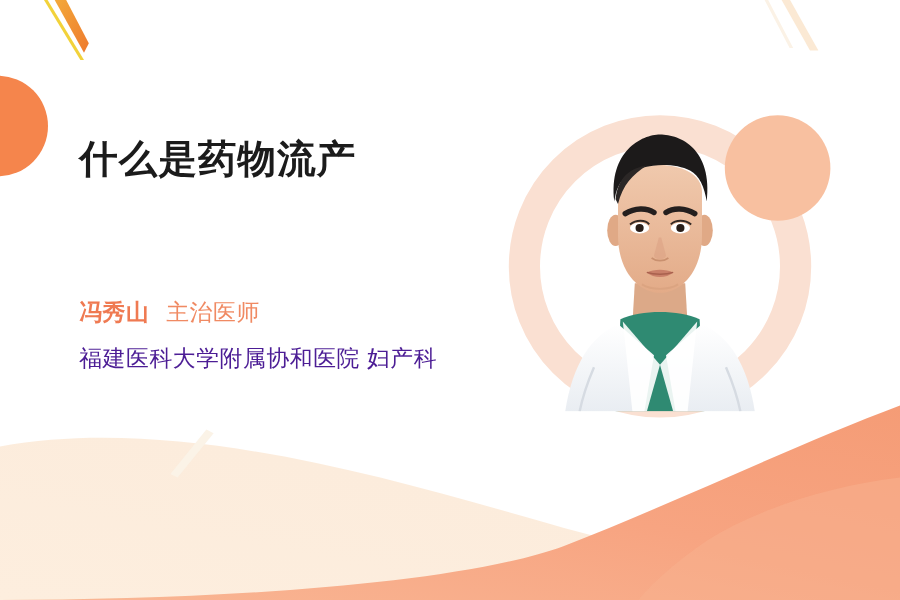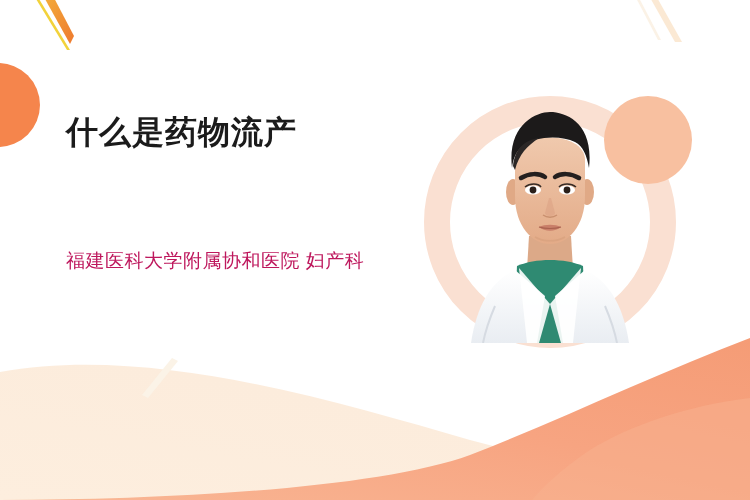--- a/index.html
+++ b/index.html
@@ -76,21 +76,21 @@
   .doctor-title {
     font-size: 19px;
     font-weight: 400;
     color: #f08a63;
     letter-spacing: 0.5px;
     margin-left: 14px;
   }
   .doctor-line2 {
     font-size: 19px;
     font-weight: 400;
-    color: #be185d;
+    color: #4c1d95;
     letter-spacing: 0.5px;
     white-space: nowrap;
   }
 </style>
 </head>
 <body>
 
 <div class="card">
 
   <svg class="bg-layer" viewBox="0 0 750 500">
@@ -232,16 +232,20 @@
         <path d="M 80 139 C 88 144 102 144 110 139" stroke="#d69e7c" stroke-width="1.6" fill="none" opacity="0.6"></path>
       </g>
     </svg>
   </div>
 
   <div class="text-block">
     <h1 class="page-title">什么是药物流产</h1>
   </div>
 
   <div class="doctor-block">
+    <div class="doctor-line1">
+      <span class="doctor-name">冯秀山</span>
+      <span class="doctor-title">主治医师</span>
+    </div>
     <div class="doctor-line2">福建医科大学附属协和医院  妇产科</div>
   </div>
 
 </div>
 
 </body></html>

